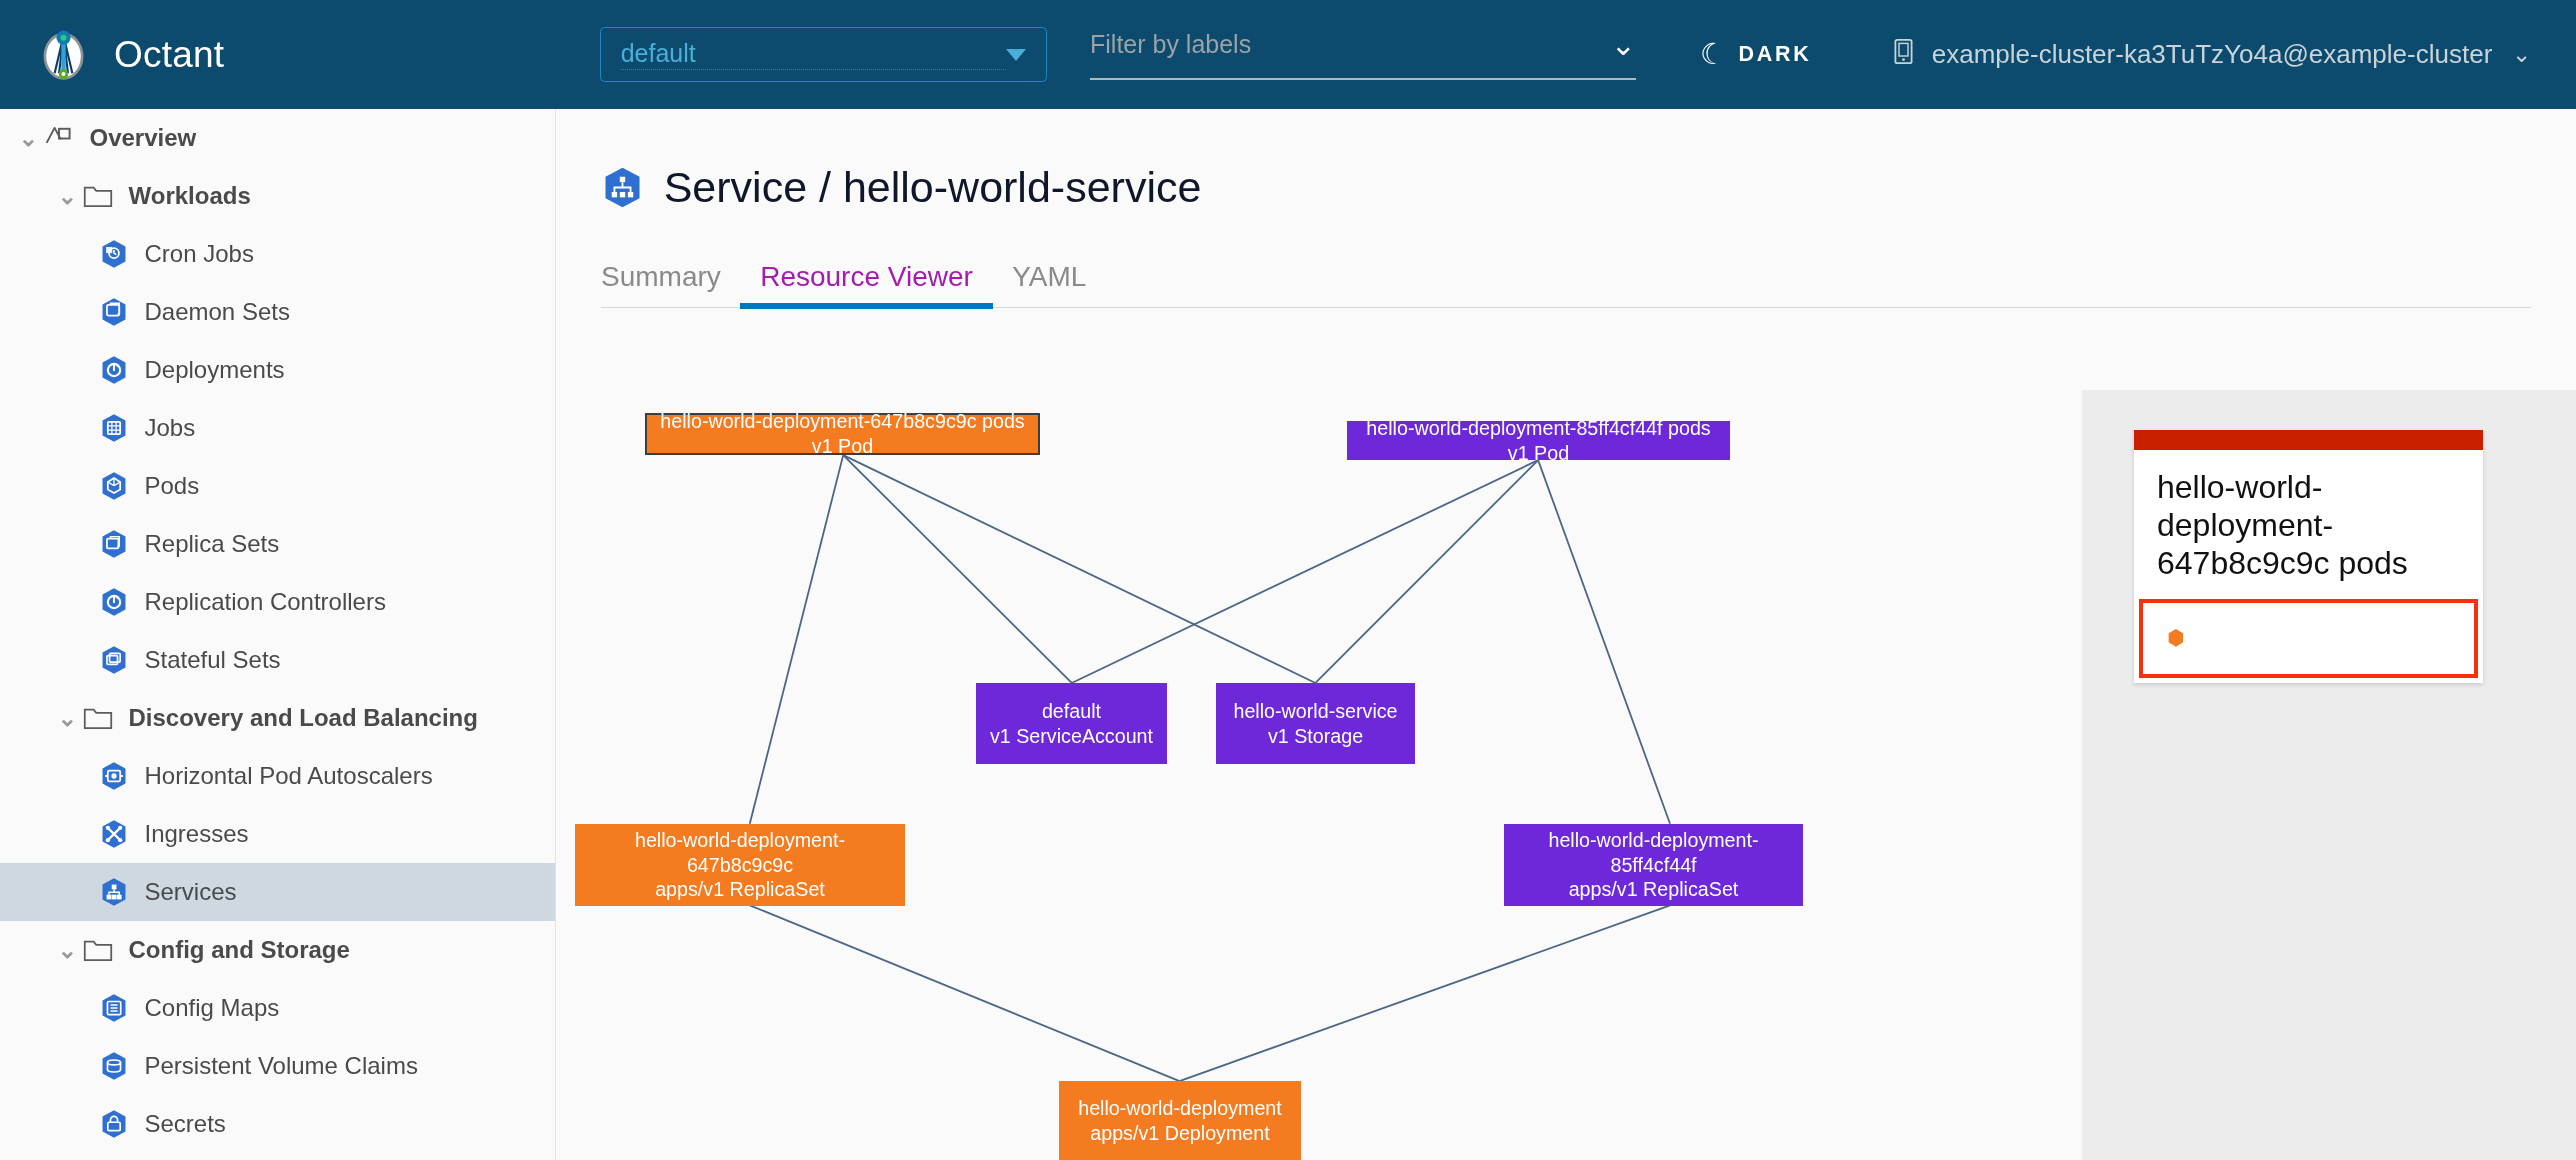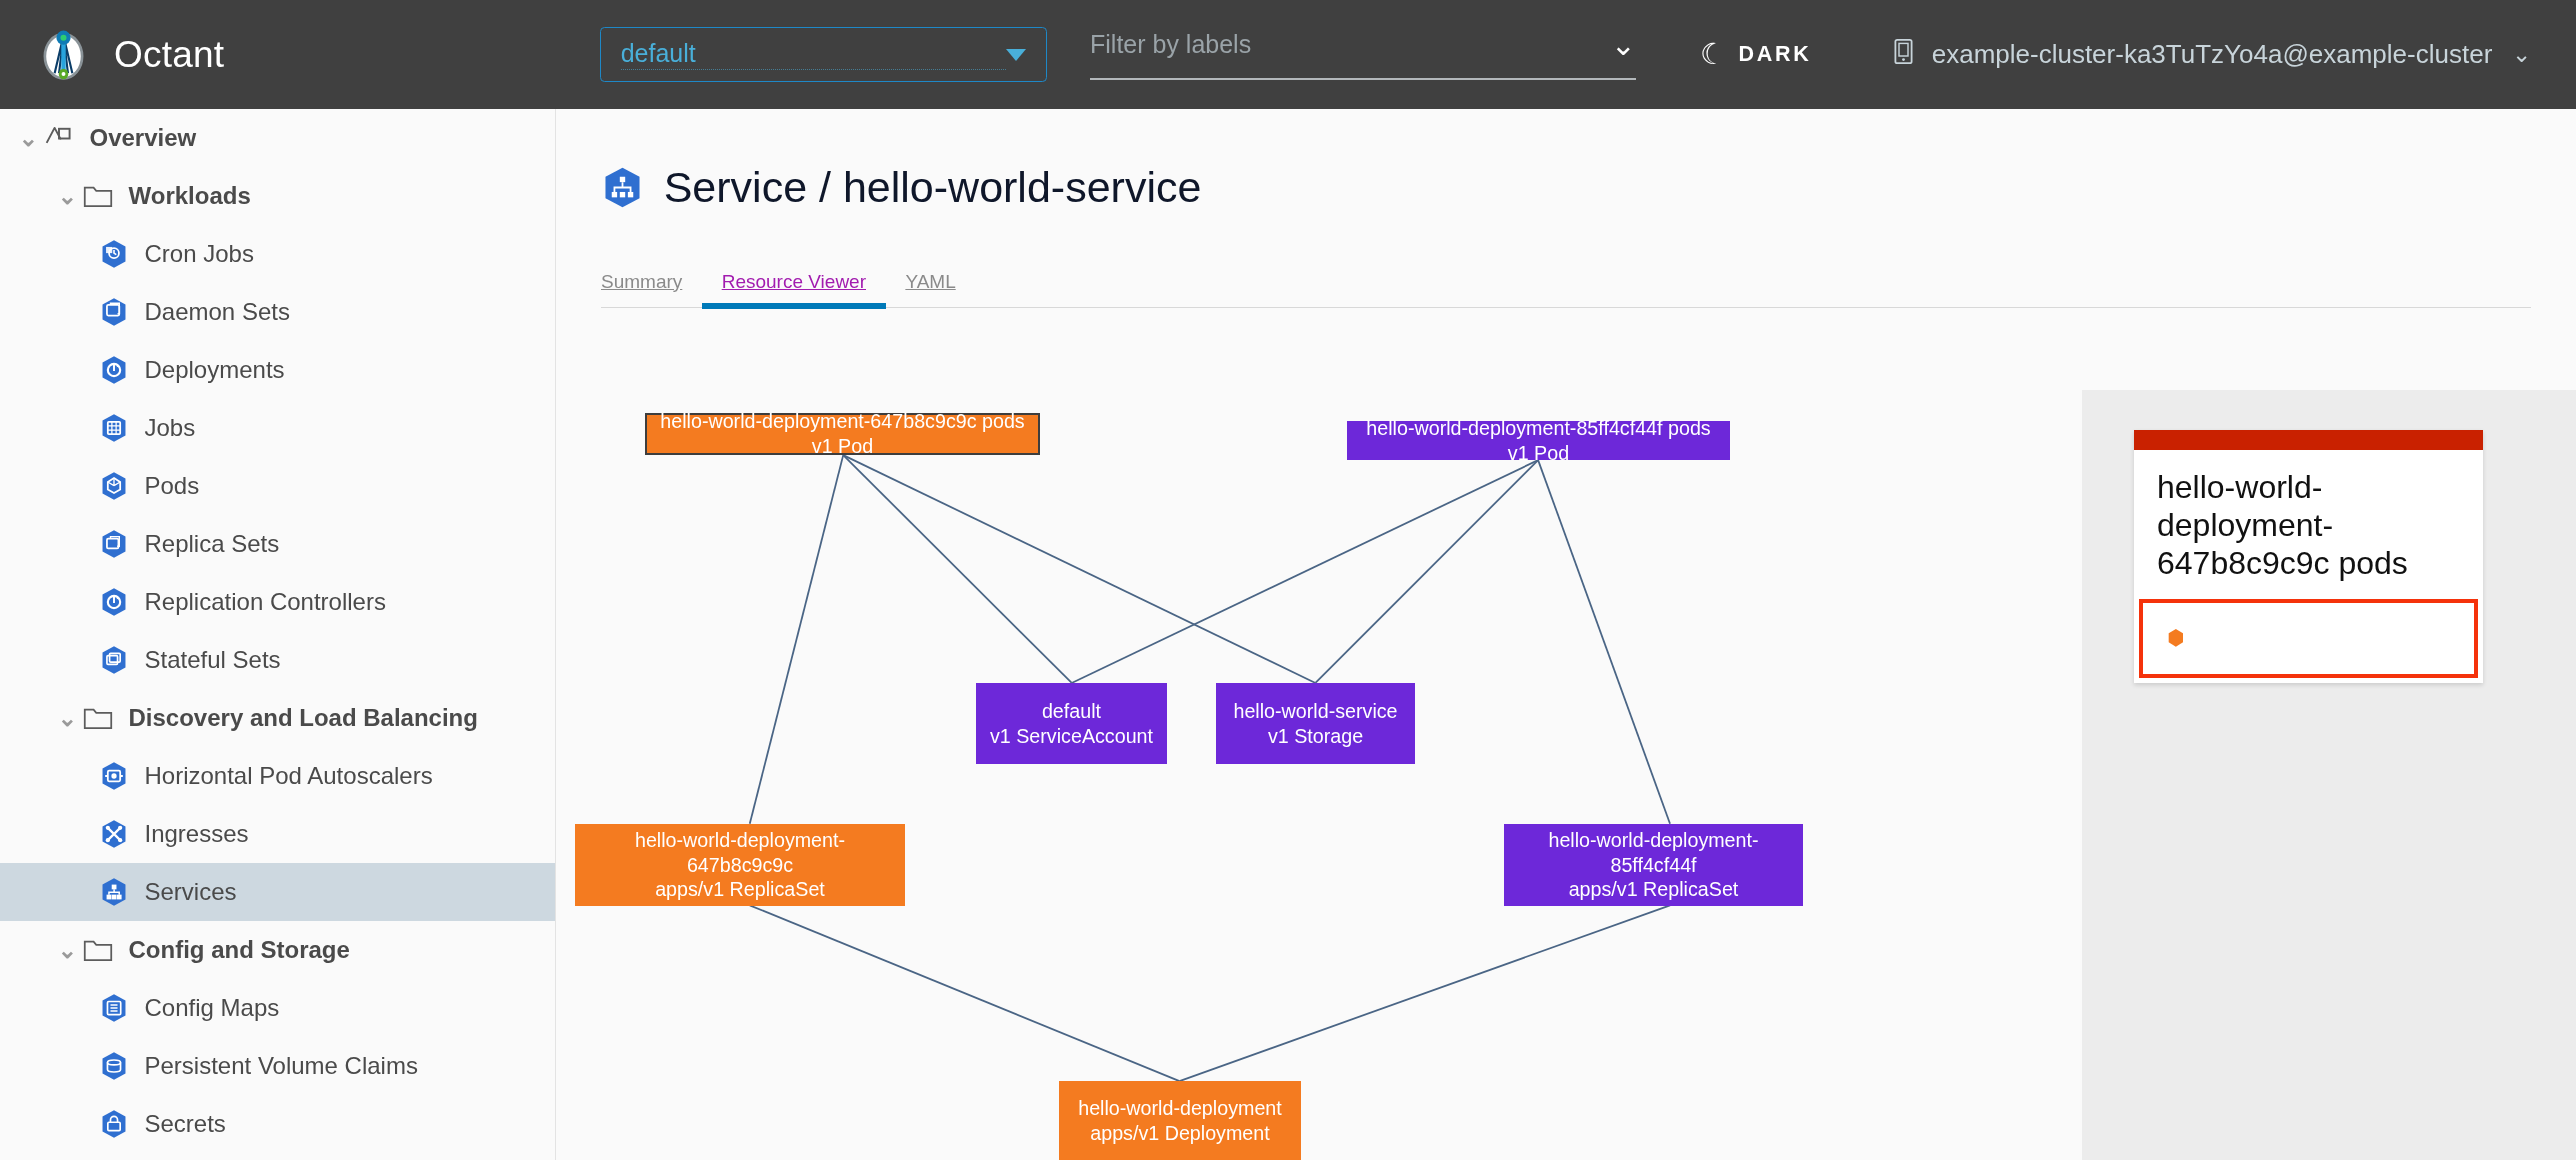--- a/index.html
+++ b/index.html
@@ -9,21 +9,21 @@
     background: #fafafa;
     overflow: hidden;
   }
 
   
   #app { width: 2576px; height: 1160px; position: relative; }
 
   .header {
     position: absolute; top: 0; left: 0;
     width: 2576px; height: 109px;
-    background: #404040;
+    background: #0c4a6e;
     display: flex; align-items: center;
     z-index: 30;
   }
   .brand { display: flex; align-items: center; padding-left: 36px; width: 555px; }
   .brand-logo { width: 55px; height: 55px; position: relative; }
   .brand-title {
     color: #ffffff; font-size: 37px; font-weight: 400;
     margin-left: 23px; letter-spacing: 0.2px;
   }
 
@@ -118,23 +118,23 @@
   .page-title .pt-text { font-size: 43px; color: #0f172a; font-weight: 400; }
 
   .tabs {
     margin-top: 41px; margin-left: 45px;
     display: flex; align-items: flex-end; gap: 0;
     border-bottom: 1.8px solid #d8d8d8;
     width: 1930px;
     height: 55px;
   }
   .tab {
-    font-size: 19px; color: #8a8a8a;
+    font-size: 28px; color: #8a8a8a;
     padding: 0 19.7px 14.3px 19.7px;
-    position: relative; cursor: pointer; text-decoration: underline;
+    position: relative; cursor: pointer;
   }
   .tab.first { padding-left: 0; }
   .tab.active { color: #a21caf; }
   .tab.active::after {
     content: ""; position: absolute; left: 0; right: 0; bottom: -1.8px;
     height: 5.4px; background: #0079b8;
   }
 
   
   .viewer {

